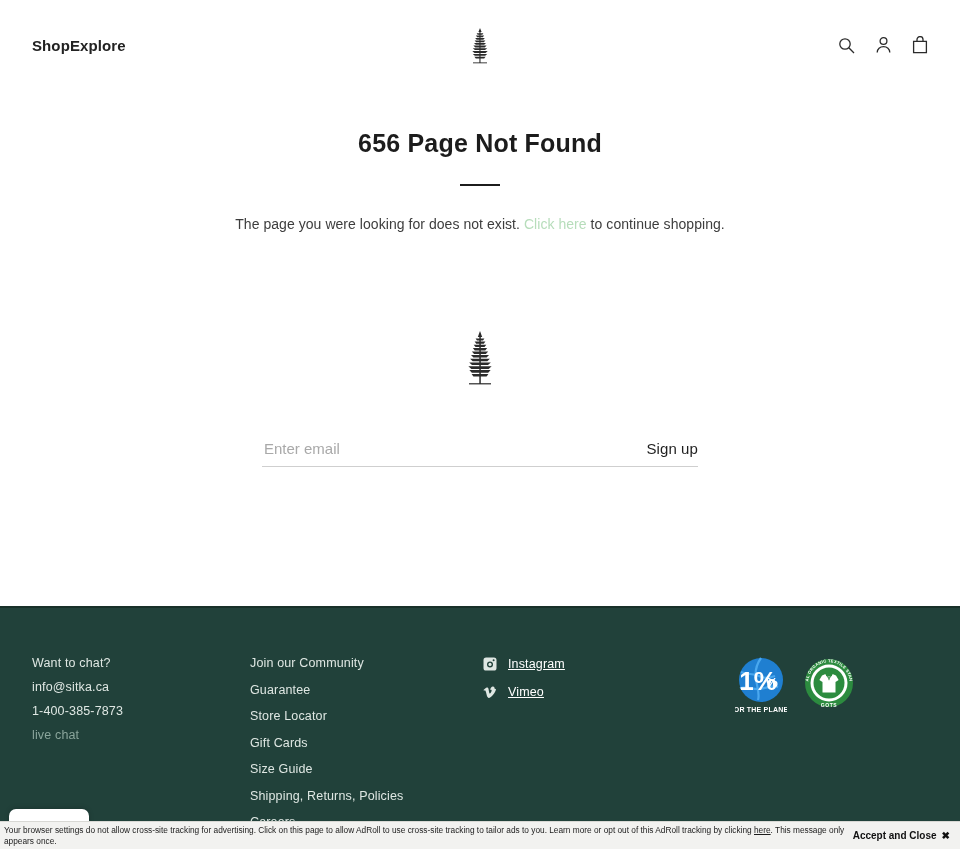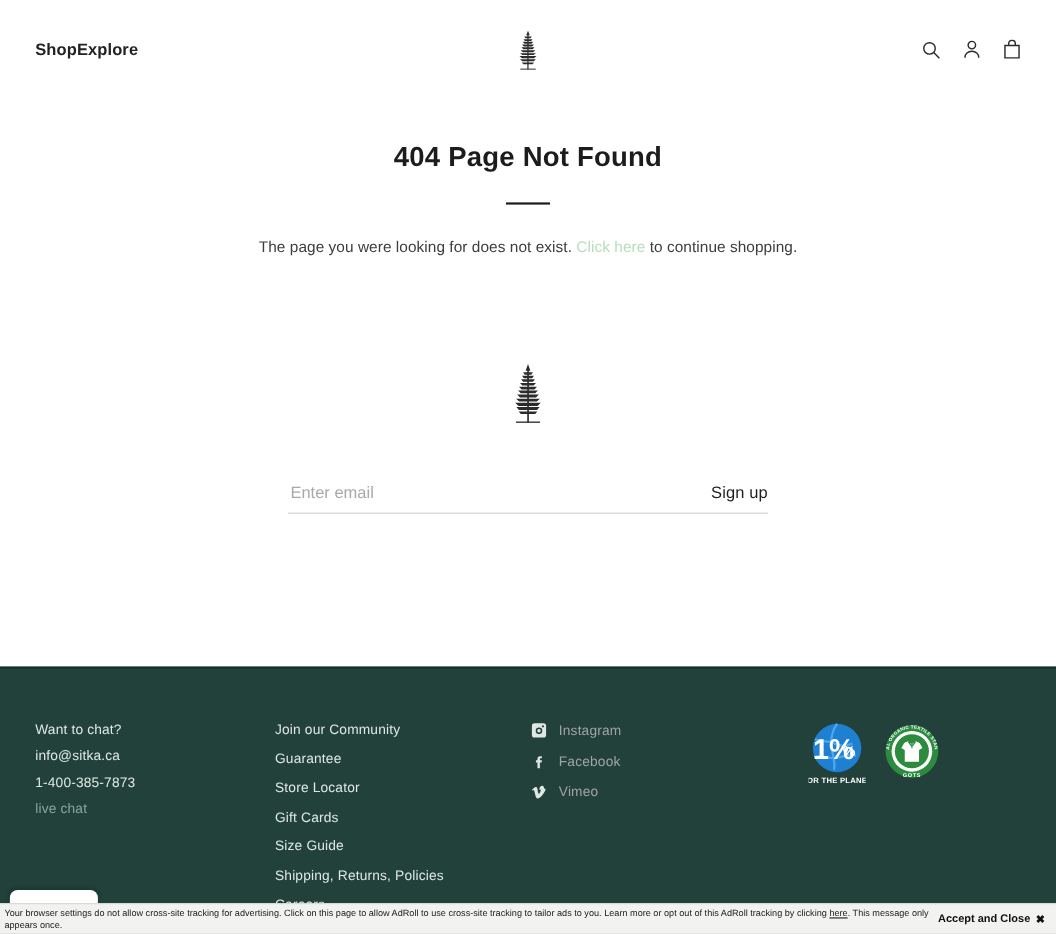--- a/index.html
+++ b/index.html
@@ -161,22 +161,23 @@
   .f-social-row {
     display: flex;
     align-items: center;
     gap: 11px;
     margin-bottom: 13px;
     text-decoration: none;
     cursor: pointer;
   }
   .f-social-row span {
     font-size: 12.5px;
-    color: #a3a3a3;
+    color: #ffffff;
     letter-spacing: .15px;
+    text-decoration: underline;
   }
   .f-social-icon {
     width: 15px; height: 15px;
     display: flex; align-items: center; justify-content: center;
     flex: none;
   }
   .badges {
     position: absolute;
     right: 105px;
     top: 48px;
@@ -284,21 +285,21 @@
     <button class="icon-btn">
       <svg width="16" height="18" viewBox="0 0 16 18" fill="none" stroke="#2b2b2b" stroke-width="1.3">
         <path d="M1.6 5.4h12.8v11.2H1.6z"></path>
           <path d="M5 5.4V3.6a3 3 0 016 0v1.8"></path>
       </svg>
     </button>
   </div>
 </div>
 
 <main class="main-404">
-  <h1 class="title-404">404 Page Not Found</h1>
+  <h1 class="title-404">656 Page Not Found</h1>
   <div class="rule"></div>
   <p class="sub-404">
     <span>The page you were looking for does not exist. </span><a class="link-green">Click here</a><span> to continue shopping.</span>
   </p>
 </main>
 
 <section class="newsletter">
   <div class="nl-logo">
     <svg width="44" height="62" viewBox="0 0 44 62">
       <g fill="#2b2b2b">
@@ -353,28 +354,20 @@
             <circle cx="7" cy="7.4" r="3" fill="#21413a"></circle>
             <circle cx="7" cy="7.4" r="1.6" fill="#dfe7e3"></circle>
             <circle cx="10.6" cy="3.3" r="1" fill="#21413a"></circle>
           </svg>
         </span>
         <span>Instagram</span>
       </a>
       <a class="f-social-row">
         <span class="f-social-icon">
           <svg width="14" height="14" viewBox="0 0 14 14">
-            <path d="M9.4 2.4H8c-1.5 0-2.4.9-2.4 2.4v1.3H4.2v2h1.4v5.4h2.2V8.1h1.6l.3-2H7.8V5.1c0-.5.2-.8.8-.8h1V2.4z" fill="#dfe7e3"></path>
-          </svg>
-        </span>
-        <span>Facebook</span>
-      </a>
-      <a class="f-social-row">
-        <span class="f-social-icon">
-          <svg width="14" height="14" viewBox="0 0 14 14">
             <path d="M13 4.3c-.1 1.3-1 3-2.7 5.2-1.8 2.3-3.3 3.4-4.5 3.4-.8 0-1.4-.7-1.9-2.1L3 7.3c-.3-1.4-.7-2.1-1.1-2.1-.1 0-.4.2-.9.5l-.5-.7c.6-.5 1.1-1 1.7-1.5.7-.6 1.3-.9 1.7-1 .9-.1 1.5.5 1.7 1.8.2 1.4.4 2.3.5 2.6.2 1.1.5 1.6.8 1.6.2 0 .6-.4 1-1.1.4-.7.7-1.3.7-1.7.1-.6-.2-1-.7-1-.3 0-.5.1-.8.2C7.6 2.5 8.6 1.3 10 1.4c1.1.1 1.6.8 1.5 2.2z" fill="#dfe7e3"></path>
           </svg>
         </span>
         <span>Vimeo</span>
       </a>
     </div>
 
     <div class="badges">
       <a class="badge">
         <svg width="52" height="60" viewBox="0 0 52 60">

